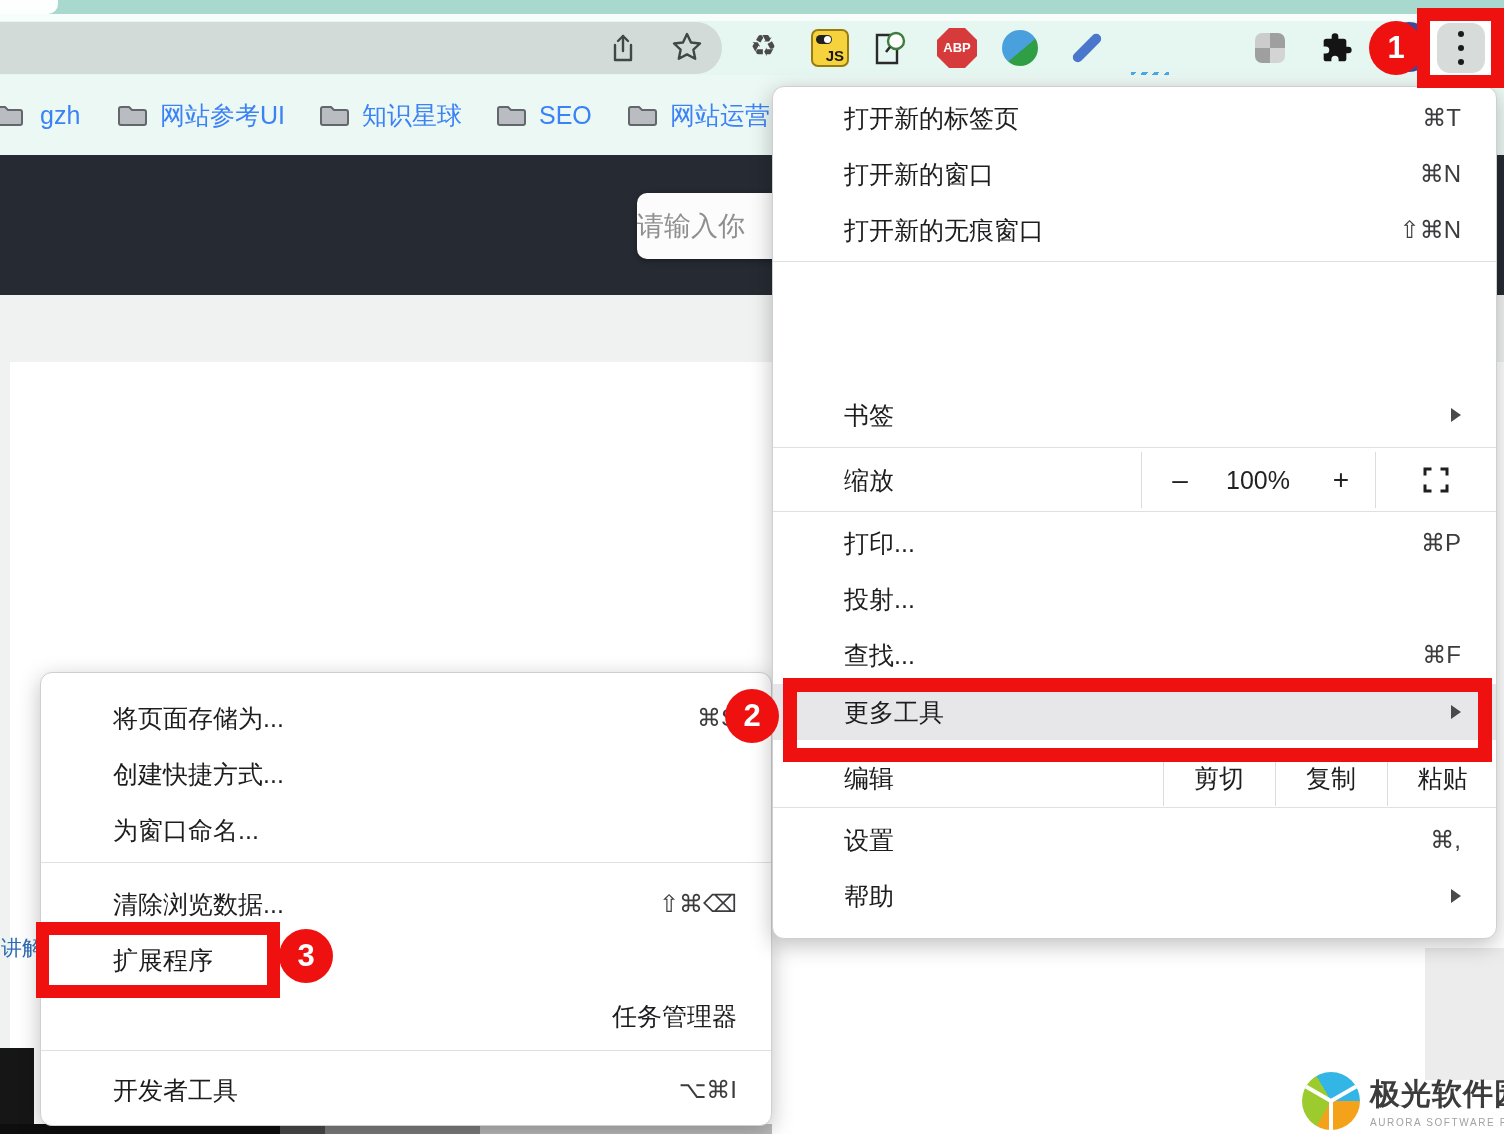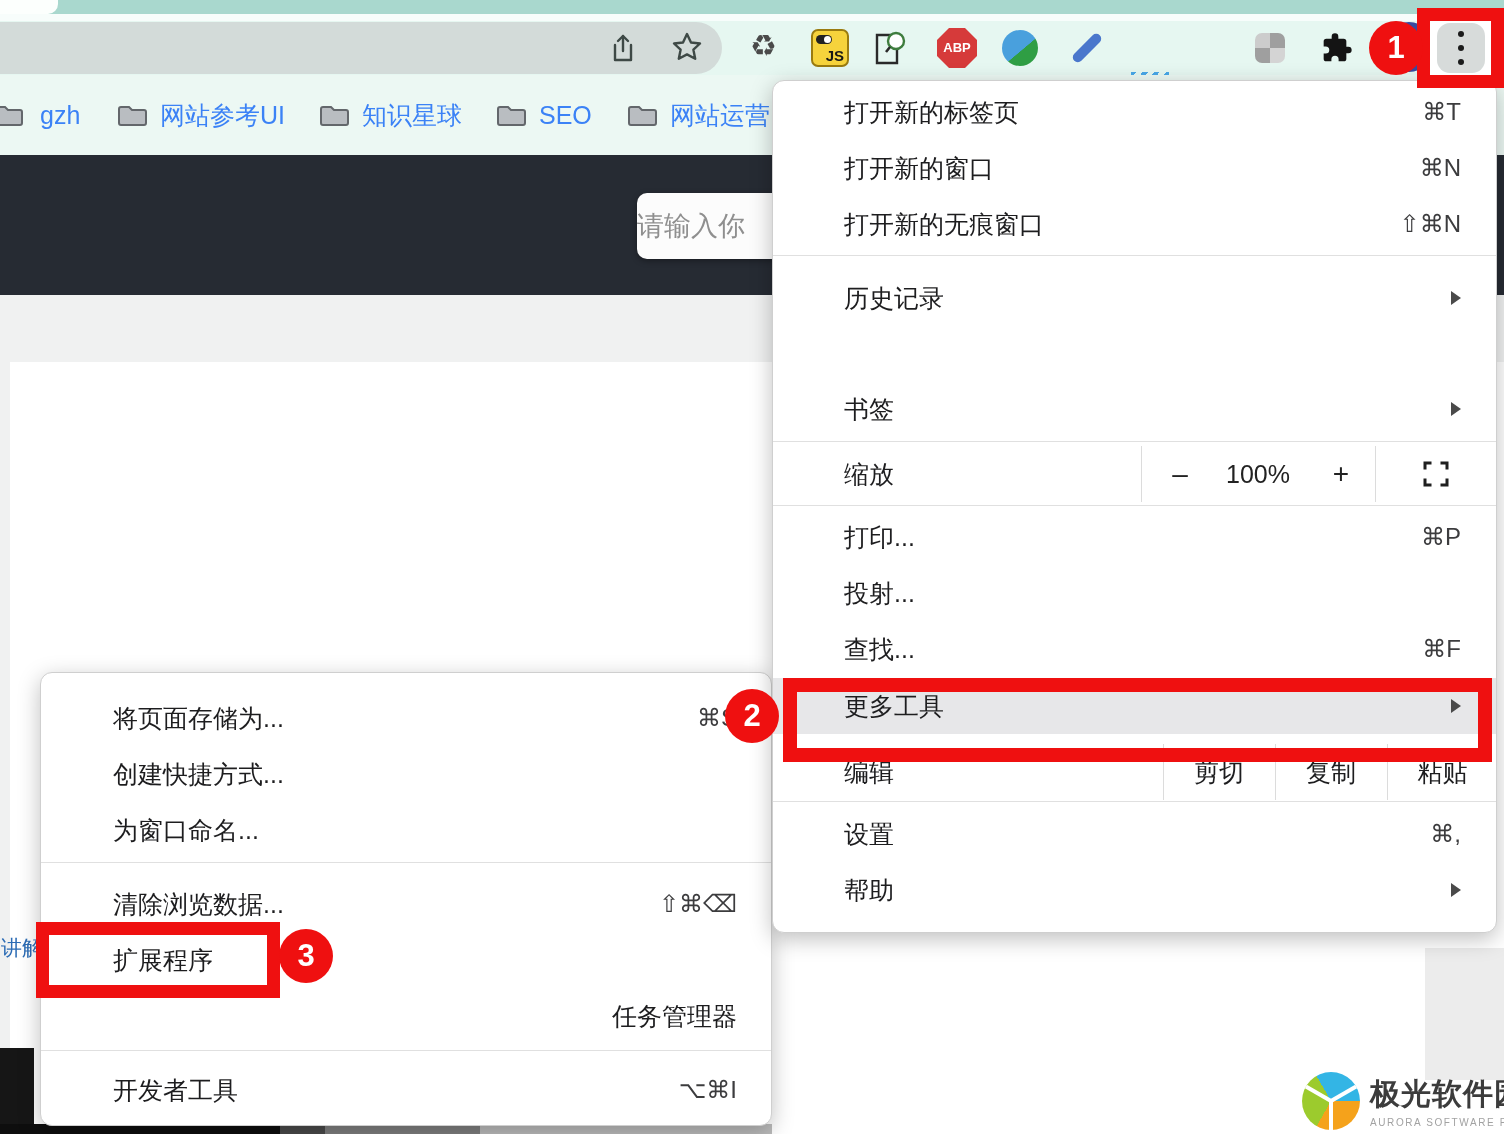--- a/index.html
+++ b/index.html
@@ -46,21 +46,21 @@
   .bstrip{top:1124px;height:10px;}
   
   .wm{left:1302px;top:1070px;width:200px;height:62px;display:flex;align-items:center;gap:10px;}
   .wm-logo{width:58px;height:58px;border-radius:50%;background:conic-gradient(from -30deg,#33b5e5 0 33.3%,#f5a21b 0 66.6%,#9ccb2d 0);position:relative;flex:0 0 auto;}
   .wm-spoke{position:absolute;left:27px;top:29px;width:4px;height:29px;background:#fff;transform-origin:2px 0;}
   .wm-text{display:flex;flex-direction:column;}
   .wm-title{font-size:30px;font-weight:bold;color:#3c3c3c;letter-spacing:1px;white-space:nowrap;}
   .wm-sub{font-size:10px;color:#a2a2a2;letter-spacing:1.6px;margin-top:2px;white-space:nowrap;}
   
   .menu{background:#fff;border:1px solid #cfcfcf;border-radius:12px;box-shadow:0 6px 22px rgba(0,0,0,.25);box-sizing:border-box;}
-  #mainmenu{left:772px;top:80px;width:725px;height:853px;text-align:right;}
+  #mainmenu{left:772px;top:86px;width:725px;height:853px;text-align:right;}
   #submenu{left:40px;top:672px;width:732px;height:454px;}
   .mrow{position:absolute;left:0;width:100%;height:56px;display:flex;align-items:center;padding:0 35px 0 71px;box-sizing:border-box;}
   #submenu .mrow{padding:0 34px 0 72px;}
   .mlabel{font-size:25px;color:#1d1d1f;white-space:nowrap;}
   .mshort{margin-left:auto;font-size:24px;color:#3c3c3e;white-space:nowrap;}
   .marrow{margin-left:auto;width:0;height:0;border-left:10px solid #4a4a4a;border-top:7px solid transparent;border-bottom:7px solid transparent;}
   .msep{position:absolute;left:0;width:100%;height:1px;background:#e0e0e0;}
   .vdiv{position:absolute;width:1px;background:#dcdcdc;}
   .hl-row{background:#e7e7e9;}
   .zbtn{position:absolute;height:56px;display:flex;align-items:center;justify-content:center;font-size:28px;color:#222;}
@@ -233,24 +233,20 @@
     </div>
     <div class="mrow" style="top:59px;">
       <span class="mlabel">打开新的窗口</span>
       <span class="mshort">⌘N</span>
     </div>
     <div class="mrow" style="top:115px;">
       <span class="mlabel">打开新的无痕窗口</span>
       <span class="mshort">⇧⌘N</span>
     </div>
     <div class="msep" style="top:174px;"></div>
-    <div class="mrow" style="top:189px;">
-      <span class="mlabel">历史记录</span>
-      <span class="marrow"></span>
-    </div>
     <div class="mrow" style="top:300px;">
       <span class="mlabel">书签</span>
       <span class="marrow"></span>
     </div>
     <div class="msep" style="top:360px;"></div>
 
     <div class="mrow" style="top:365px;">
       <span class="mlabel">缩放</span>
     </div>
     <div class="vdiv" style="left:368px;top:365px;height:56px;"></div>

